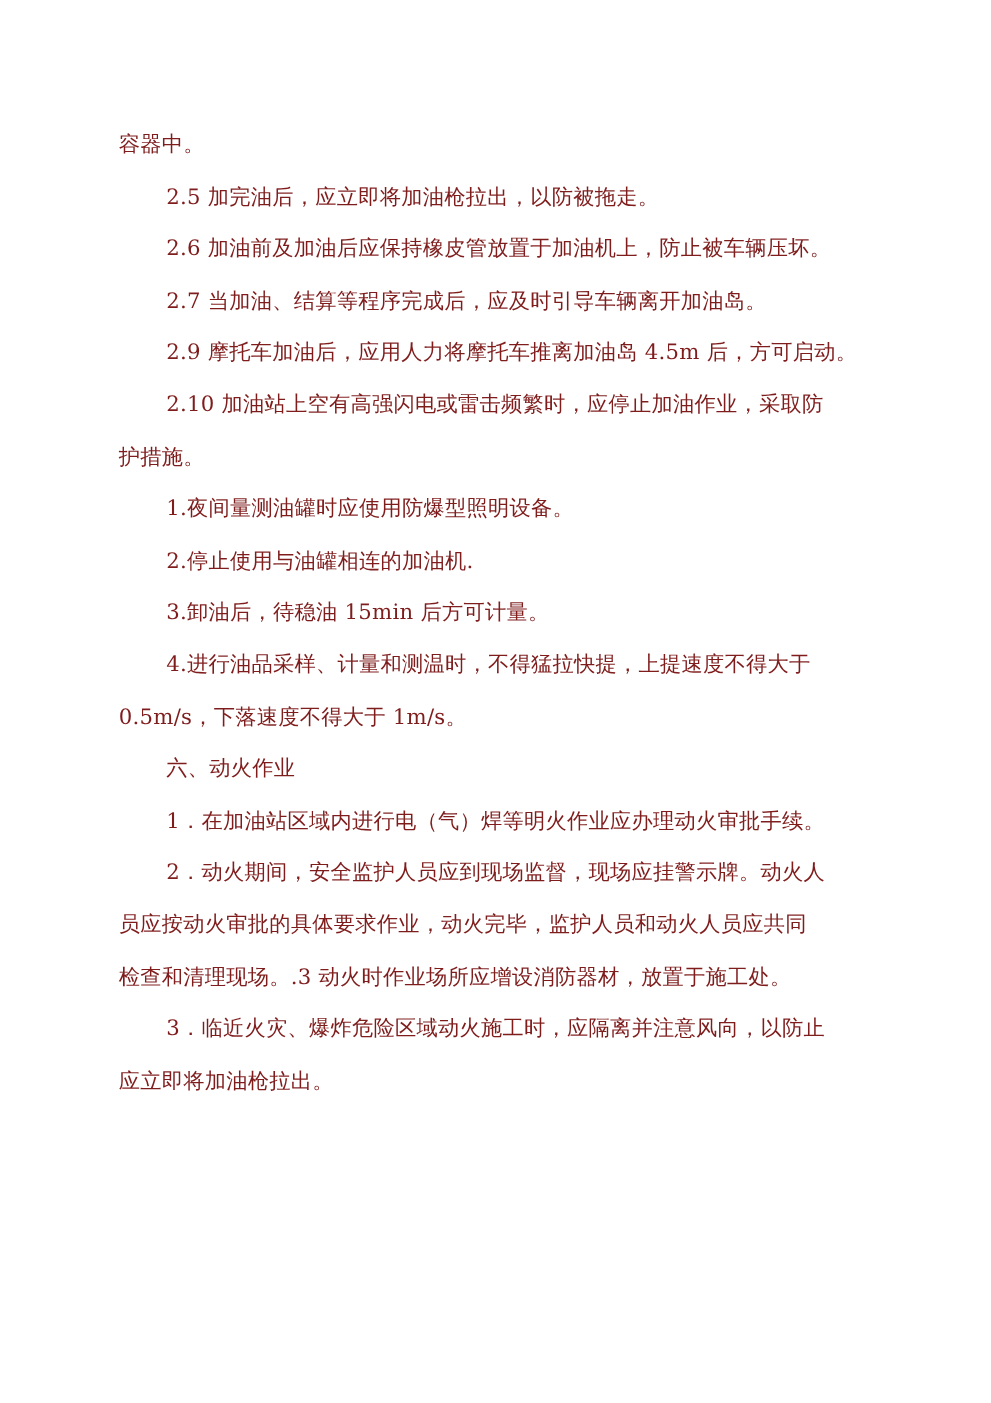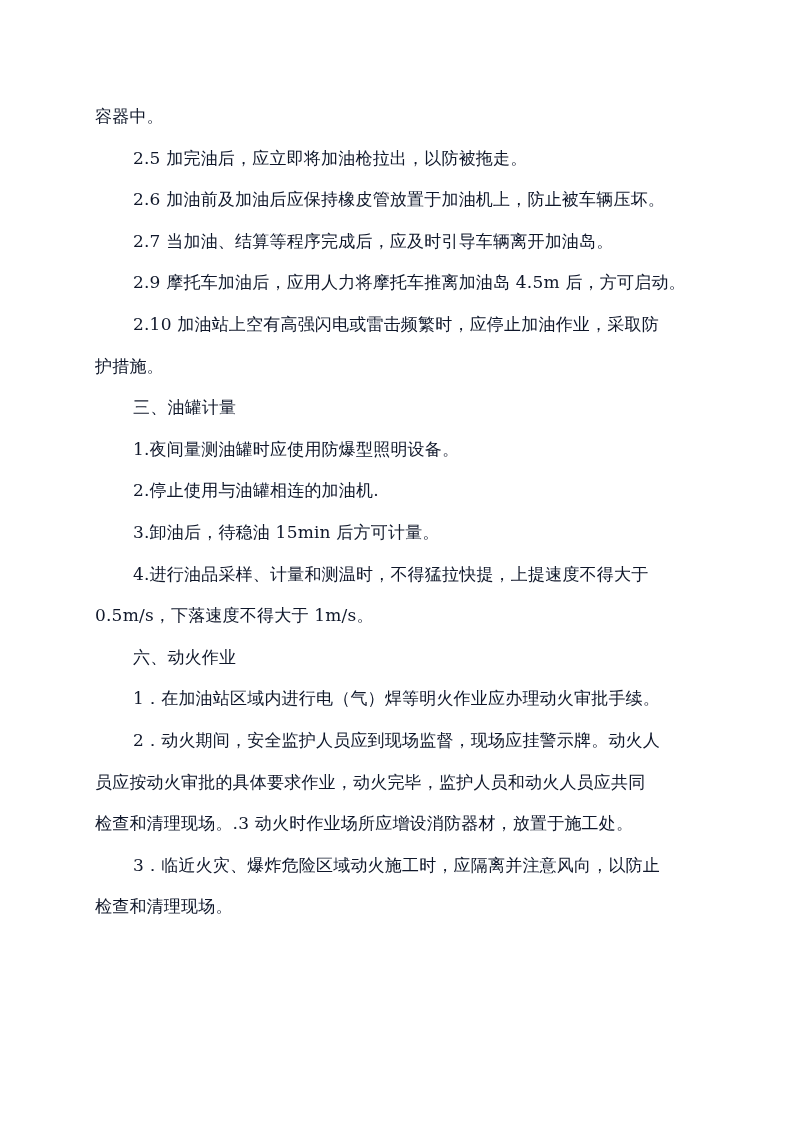--- a/index.html
+++ b/index.html
@@ -1,44 +1,43 @@
 <!DOCTYPE html>
 <html><head>
 <meta charset="utf-8">
 <style>
   html, body { margin: 0; padding: 0; background: #ffffff; }
   body { width: 793px; height: 1122px; position: relative; overflow: hidden; }
   .page {
     position: absolute; left: 95px; top: 96px; width: 610px;
     font-family: "DejaVu Serif", "Liberation Serif", serif;
-    font-size: 17px; color: #0f172a;
+    font-size: 17px; color: #7f1d1d;
   }
   .line {
     height: 41.6px; line-height: 41.6px; white-space: nowrap;
     letter-spacing: 0.2px;
   }
   .indent { padding-left: 38px; }
 </style>
 </head>
 <body>
 
 <div class="page">
   <div class="line">容器中。</div>
   <div class="line indent">2.5 加完油后，应立即将加油枪拉出，以防被拖走。</div>
   <div class="line indent">2.6 加油前及加油后应保持橡皮管放置于加油机上，防止被车辆压坏。</div>
   <div class="line indent">2.7 当加油、结算等程序完成后，应及时引导车辆离开加油岛。</div>
   <div class="line indent">2.9 摩托车加油后，应用人力将摩托车推离加油岛 4.5m 后，方可启动。</div>
   <div class="line indent">2.10 加油站上空有高强闪电或雷击频繁时，应停止加油作业，采取防</div>
   <div class="line">护措施。</div>
-  <div class="line indent">三、油罐计量</div>
   <div class="line indent">1.夜间量测油罐时应使用防爆型照明设备。</div>
   <div class="line indent">2.停止使用与油罐相连的加油机.</div>
   <div class="line indent">3.卸油后，待稳油 15min 后方可计量。</div>
   <div class="line indent">4.进行油品采样、计量和测温时，不得猛拉快提，上提速度不得大于</div>
   <div class="line">0.5m/s，下落速度不得大于 1m/s。</div>
   <div class="line indent">六、动火作业</div>
   <div class="line indent">1．在加油站区域内进行电（气）焊等明火作业应办理动火审批手续。</div>
   <div class="line indent">2．动火期间，安全监护人员应到现场监督，现场应挂警示牌。动火人</div>
   <div class="line">员应按动火审批的具体要求作业，动火完毕，监护人员和动火人员应共同</div>
   <div class="line">检查和清理现场。.3 动火时作业场所应增设消防器材，放置于施工处。</div>
   <div class="line indent">3．临近火灾、爆炸危险区域动火施工时，应隔离并注意风向，以防止</div>
-  <div class="line">检查和清理现场。</div>
+  <div class="line">应立即将加油枪拉出。</div>
 </div>
 
 </body></html>

